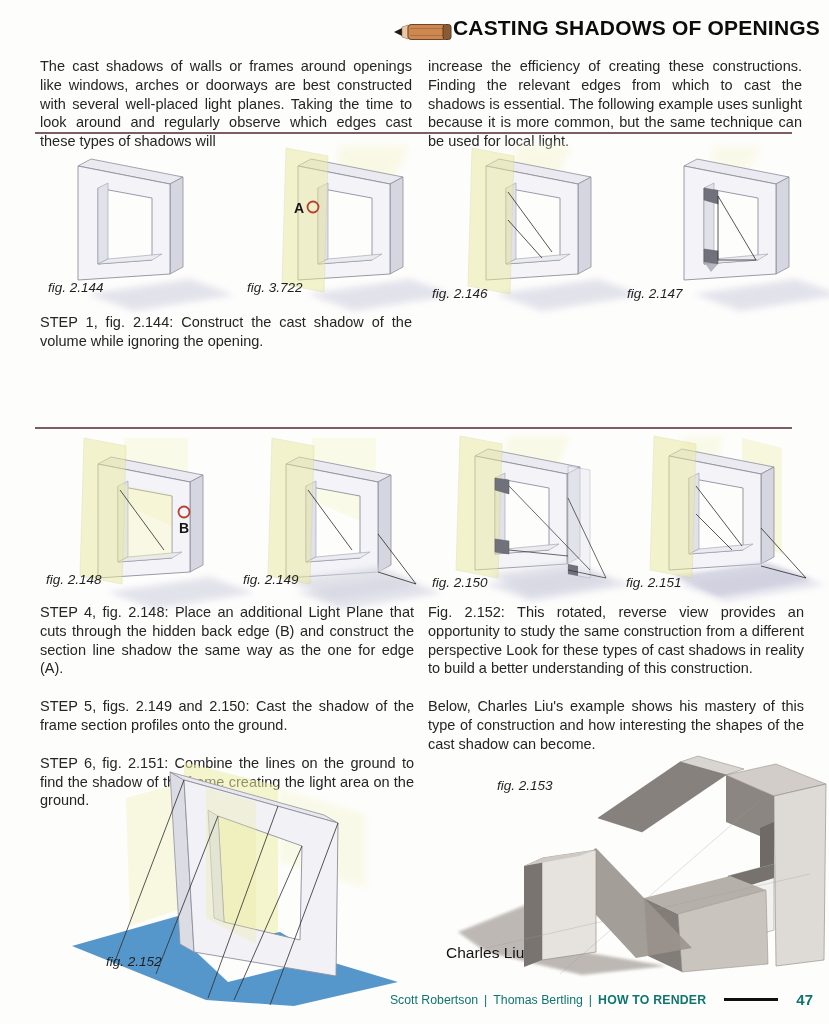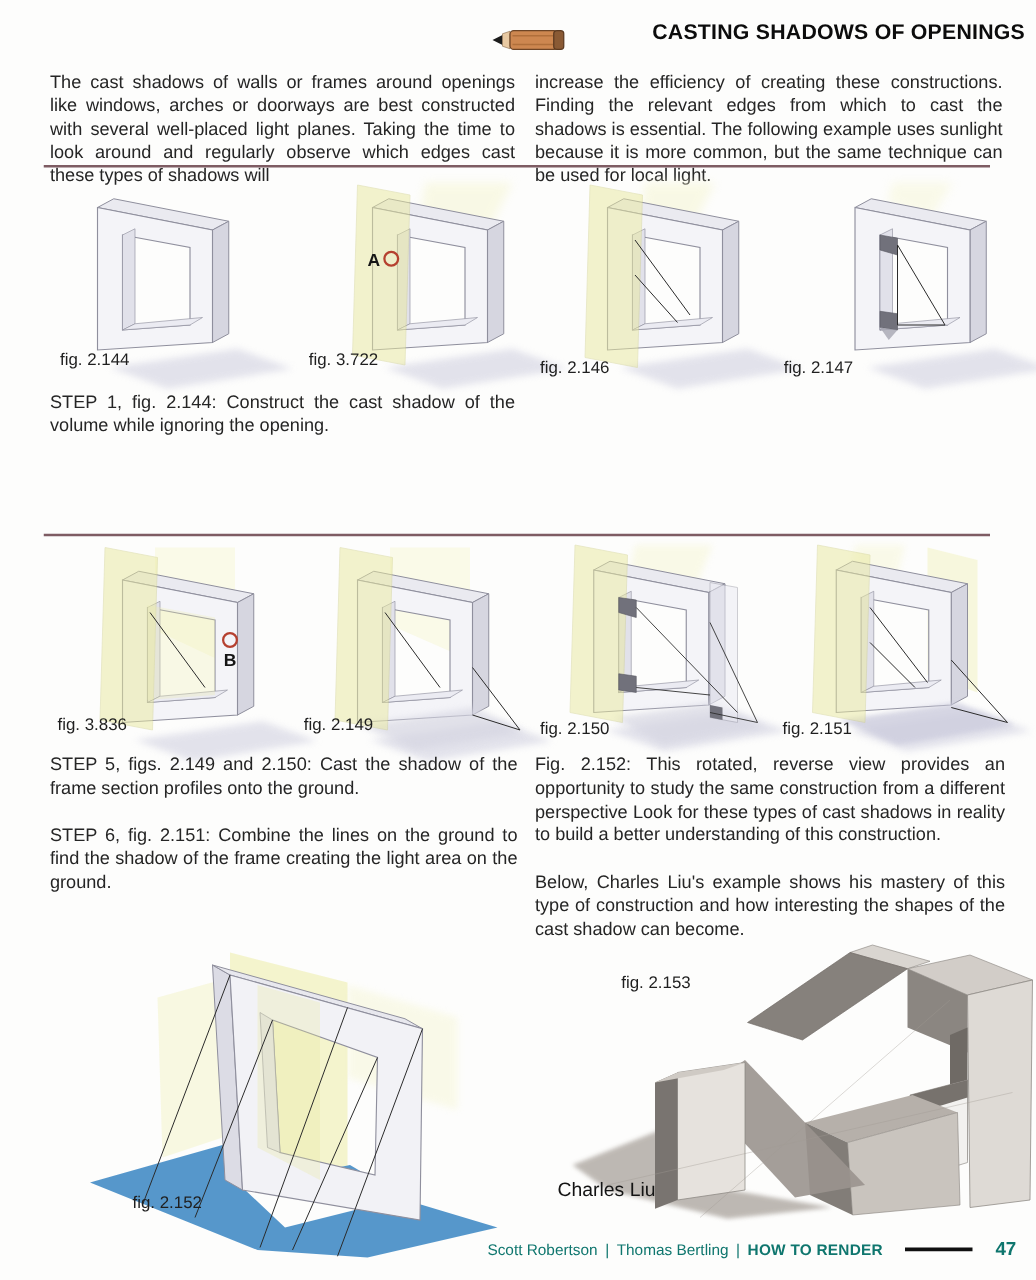--- a/index.html
+++ b/index.html
@@ -1,23 +1,23 @@
 <!DOCTYPE html>
 <html><head>
 <meta charset="utf-8">
 <style>
   html,body{margin:0;padding:0;background:#ffffff;}
   #page{position:relative;width:829px;height:1024px;background:#fdfdfc;
         font-family:"Liberation Sans",sans-serif;color:#252525;overflow:hidden;}
-  .title{position:absolute;top:16px;right:9px;font-size:17px;font-weight:bold;
+  .title{position:absolute;top:16px;right:9px;font-size:21px;font-weight:bold;
          letter-spacing:.2px;color:#0c0c0c;white-space:nowrap;}
   .col{position:absolute;text-align:justify;font-size:14.5px;line-height:18.8px;}
   .col p{margin:0 0 19px 0;}
   .divider{position:absolute;left:35px;width:757px;height:2px;background:#7e5c63;}
-  .caption{position:absolute;font-size:13.5px;color:#1f1f1f;white-space:nowrap;}
+  .caption{position:absolute;font-size:13.5px;color:#1f1f1f;white-space:nowrap;font-style:italic;}
   .figsvg{position:absolute;overflow:visible;}
   .credit{position:absolute;font-size:15.5px;color:#141414;}
   .footer{position:absolute;top:991px;right:16px;display:flex;align-items:center;
           gap:6px;font-size:12.3px;color:#0f766e;}
   .footer .book{font-weight:bold;letter-spacing:.2px;}
   .footer .dash{width:54px;height:3px;background:#101010;margin:0 12px;}
   .footer .pg{font-weight:bold;font-size:15px;}
 </style>
 </head>
 <body>
@@ -172,26 +172,27 @@
     <polygon points="58,140 152,126 198,144 104,160" fill="#cdcdde" opacity="0.8" style="filter:blur(2px)"></polygon>
     <polygon points="40,0 82,8 78,142 36,134" fill="#e9e99e" opacity="0.5" stroke="#cbcb83" stroke-width="0.6"></polygon>
     <g stroke="#2b2b2b" stroke-width="0.8">
       <line x1="82" y1="50" x2="128" y2="110"></line>
       <line x1="82" y1="78" x2="118" y2="114"></line>
       <line x1="147" y1="92" x2="192" y2="142"></line>
       <line x1="147" y1="130" x2="192" y2="142"></line>
     </g>
   </svg>
 
-  <div class="caption" style="left:46px;top:572px">fig. 3.836</div>
+  <div class="caption" style="left:46px;top:572px">fig. 2.148</div>
   <div class="caption" style="left:243px;top:572px">fig. 2.149</div>
   <div class="caption" style="left:432px;top:575px">fig. 2.150</div>
   <div class="caption" style="left:626px;top:575px">fig. 2.151</div>
 
   <div class="col" style="left:40px;top:603px;width:374px">
+    <p>STEP 4, fig. 2.148: Place an additional Light Plane that cuts through the hidden back edge (B) and construct the section line shadow the same way as the one for edge (A).</p>
     <p>STEP 5, figs. 2.149 and 2.150: Cast the shadow of the frame section profiles onto the ground.</p>
     <p>STEP 6, fig. 2.151: Combine the lines on the ground to find the shadow of the frame creating the light area on the ground.</p>
   </div>
   <div class="col" style="left:428px;top:603px;width:376px">
     <p>Fig. 2.152: This rotated, reverse view provides an opportunity to study the same construction from a different perspective Look for these types of cast shadows in reality to build a better understanding of this construction.</p>
     <p>Below, Charles Liu's example shows his mastery of this type of construction and how interesting the shapes of the cast shadow can become.</p>
   </div>
 
   <svg class="figsvg" style="left:56px;top:758px" width="366" height="250" viewBox="0 0 366 250">
     <polygon points="128,4 222,28 222,186 128,152" fill="#ededa6" opacity="0.55"></polygon>

